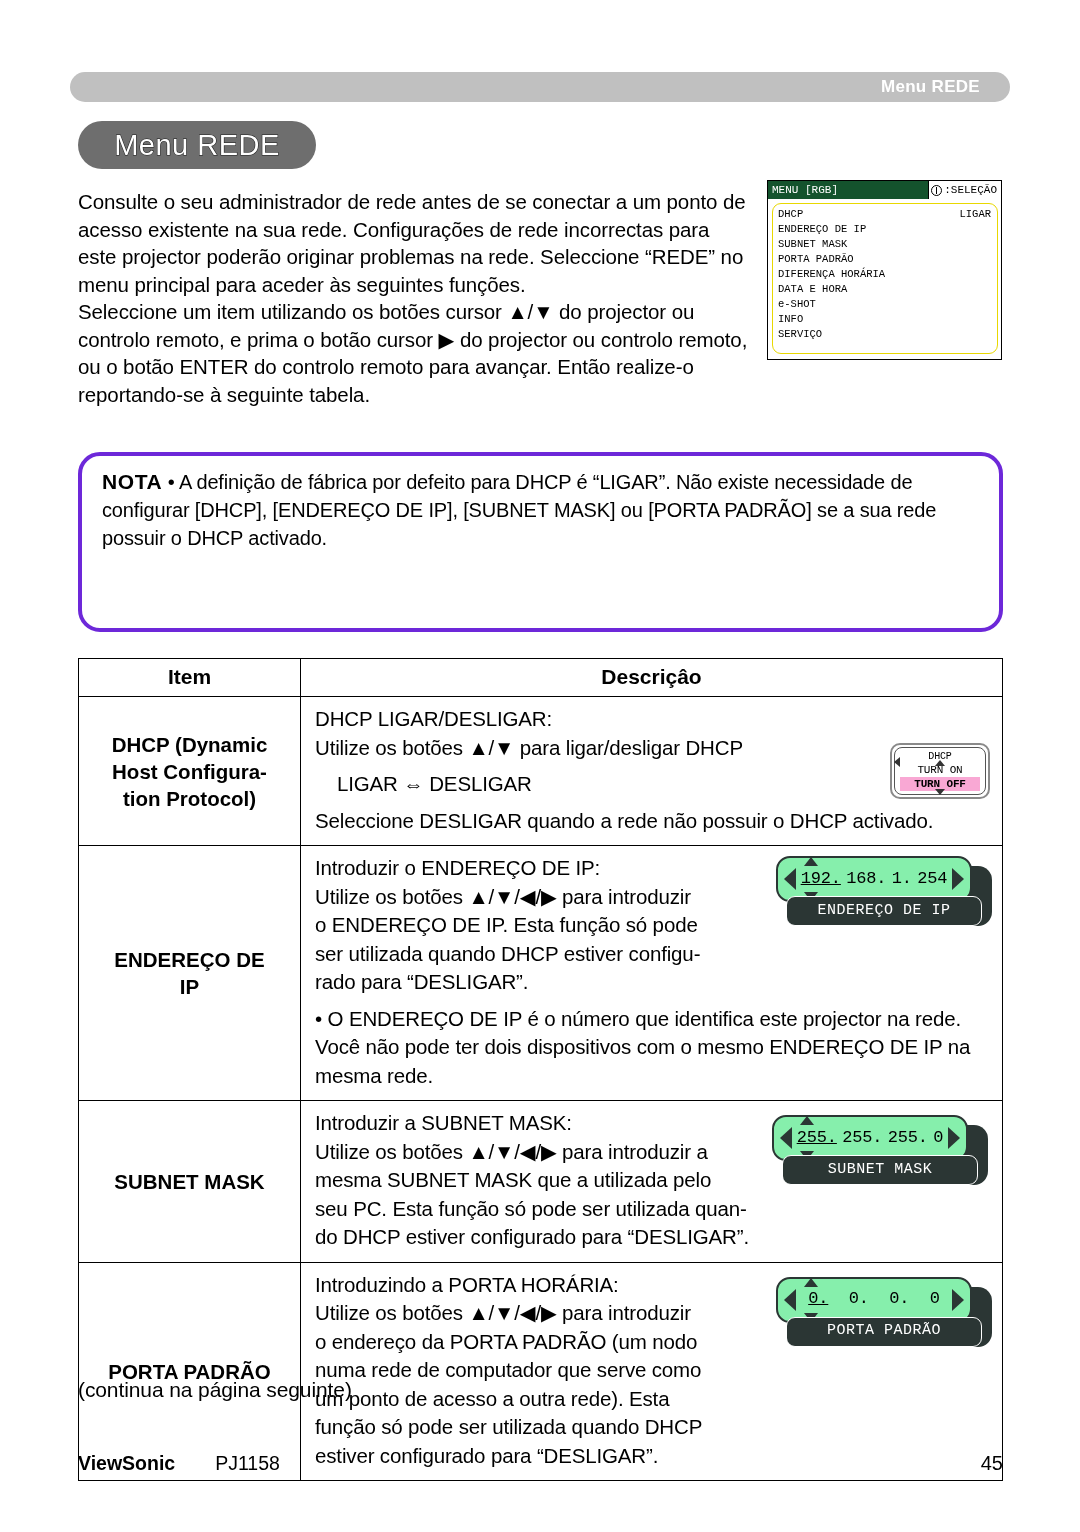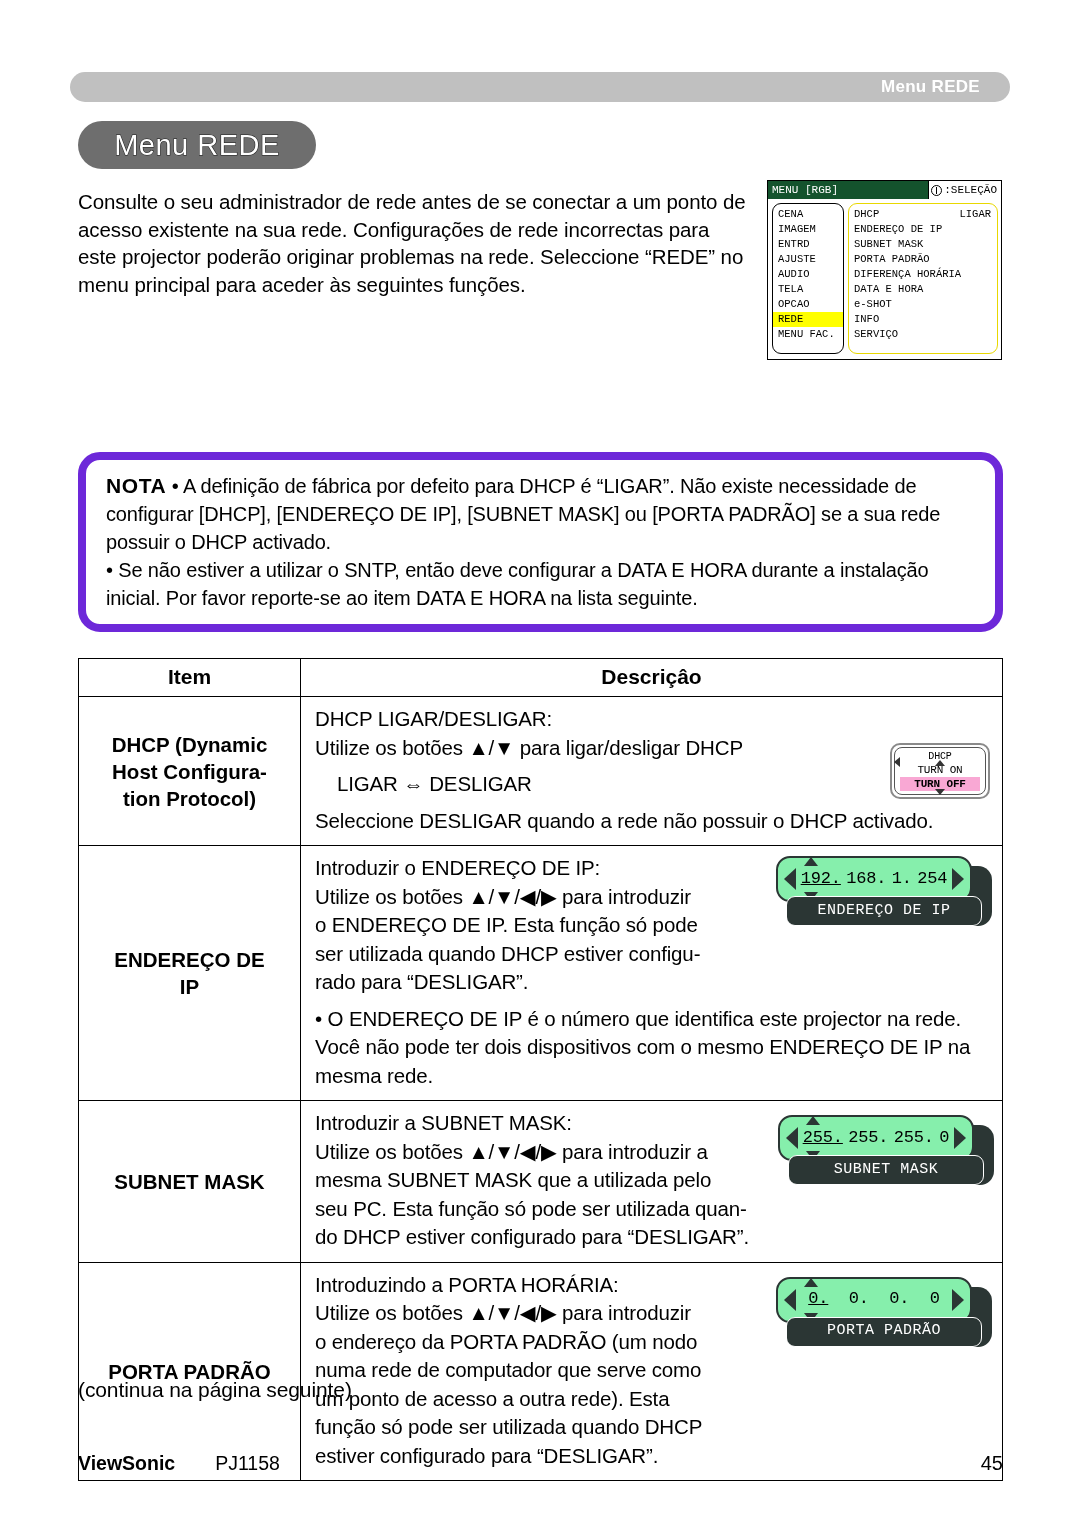--- a/index.html
+++ b/index.html
@@ -158,21 +158,21 @@
   .osd-row .rv { margin-left: auto; padding-right: 6px; }
   .osd-row.highlight { background: #ffff00; }
 
   
   .nota-box {
     position: absolute;
     left: 78px;
     top: 452px;
     width: 925px;
     height: 180px;
-    border: 8px solid #6d28d9;
+    border: 4px solid #6d28d9;
     border-radius: 22px;
     box-sizing: border-box;
     padding: 12px 20px 0 20px;
     font-size: 20px;
     line-height: 28px;
     letter-spacing: -0.15px;
   }
   .nota-box p { margin: 0; }
   .nota-box .nota-word {
     font-weight: bold;
@@ -418,62 +418,51 @@
 <div class="page-header">
   <span class="hdr-text">Menu REDE</span>
 </div>
 
 <div class="title-pill">
   <span class="pill-text">Menu REDE</span>
 </div>
 
 <div class="intro">
   <p>Consulte o seu administrador de rede antes de se conectar a um ponto de acesso existente na sua rede. Configurações de rede incorrectas para este projector poderão originar problemas na rede. Seleccione “REDE” no menu principal para aceder às seguintes funções.</p>
+  <p>Seleccione um item utilizando os botões cursor ▲/▼ do projector ou controlo remoto, e prima o botão cursor ▶ do projector ou controlo remoto, ou o botão ENTER do controlo remoto para avançar. Então realize-o reportando-se à seguinte tabela.</p>
 </div>
 
 <div class="osd-capture">
   <div class="osd-titlebar">
     <span class="menu-label">MENU [RGB]</span>
     <span class="sel-label">
       <span class="wheel-icon"></span>
       <span>:SELEÇÃO</span>
     </span>
   </div>
   <div class="osd-body">
-    <div class="osd-left">
-      <div class="osd-row">CENA</div>
-      <div class="osd-row">IMAGEM</div>
-      <div class="osd-row">ENTRD</div>
-      <div class="osd-row">AJUSTE</div>
-      <div class="osd-row">AUDIO</div>
-      <div class="osd-row">TELA</div>
-      <div class="osd-row">OPCAO</div>
-      <div class="osd-row highlight">REDE</div>
-      <div class="osd-row">MENU FAC.</div>
-    </div>
     <div class="osd-right">
       <div class="osd-row">
         <span>DHCP</span>
         <span class="rv">LIGAR</span>
       </div>
       <div class="osd-row">ENDEREÇO DE IP</div>
       <div class="osd-row">SUBNET MASK</div>
       <div class="osd-row">PORTA PADRÃO</div>
       <div class="osd-row">DIFERENÇA HORÁRIA</div>
       <div class="osd-row">DATA E HORA</div>
       <div class="osd-row">e-SHOT</div>
       <div class="osd-row">INFO</div>
       <div class="osd-row">SERVIÇO</div>
     </div>
   </div>
 </div>
 
 <div class="nota-box">
   <p><span class="nota-word">NOTA</span> <span>• A definição de fábrica por defeito para DHCP é “LIGAR”. Não existe necessidade de configurar [DHCP], [ENDEREÇO DE IP], [SUBNET MASK] ou [PORTA PADRÃO] se a sua rede possuir o DHCP activado.</span></p>
-  <p>• Se não estiver a utilizar o SNTP, então deve configurar a DATA E HORA durante a instalação inicial. Por favor reporte-se ao item DATA E HORA na lista seguinte.</p>
 </div>
 
 <table class="spec-table">
   <colgroup>
       <col class="col-item">
       <col>
     </colgroup>
   <thead>
     <tr>
       <th>Item</th>
@@ -553,21 +542,21 @@
       </td>
       <td class="cell-desc">
         <div class="desc-narrow">
           <p>Introduzir a SUBNET MASK:</p>
           <p>Utilize os botões ▲/▼/◀/▶ para introduzir a</p>
           <p>mesma SUBNET MASK que a utilizada pelo</p>
           <p>seu PC. Esta função só pode ser utilizada quan-</p>
           <p>do DHCP estiver configurado para “DESLIGAR”.</p>
         </div>
 
-        <div class="osd-widget" style="right:8px; top:14px;">
+        <div class="osd-widget" style="right:14px; top:14px;">
           <div class="shadow-box"></div>
           <div class="value-box">
             <div class="tri-left"></div>
             <div class="octets">
               <div class="updown">
                 <div class="up"></div>
                 <div class="down"></div>
               </div>
               <span class="oct sel">255.</span>
               <span class="oct">255.</span>

